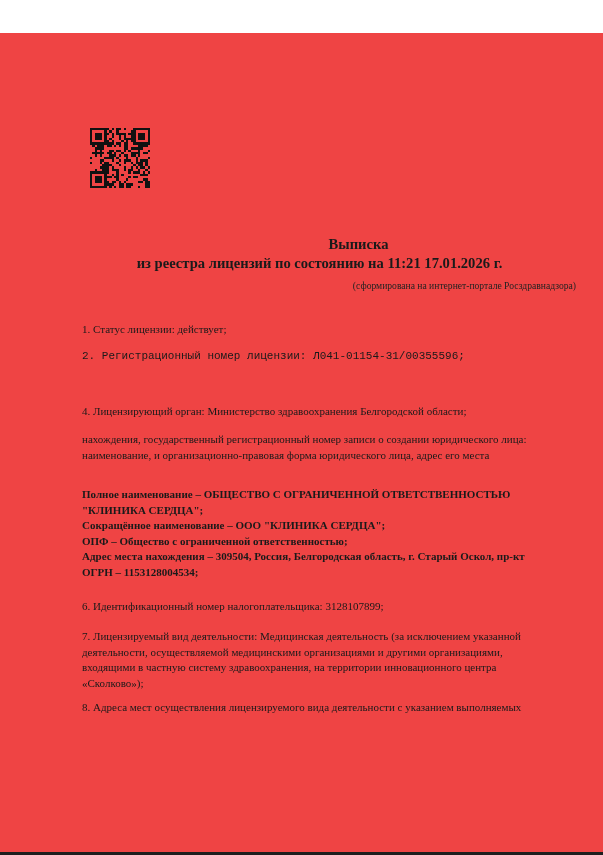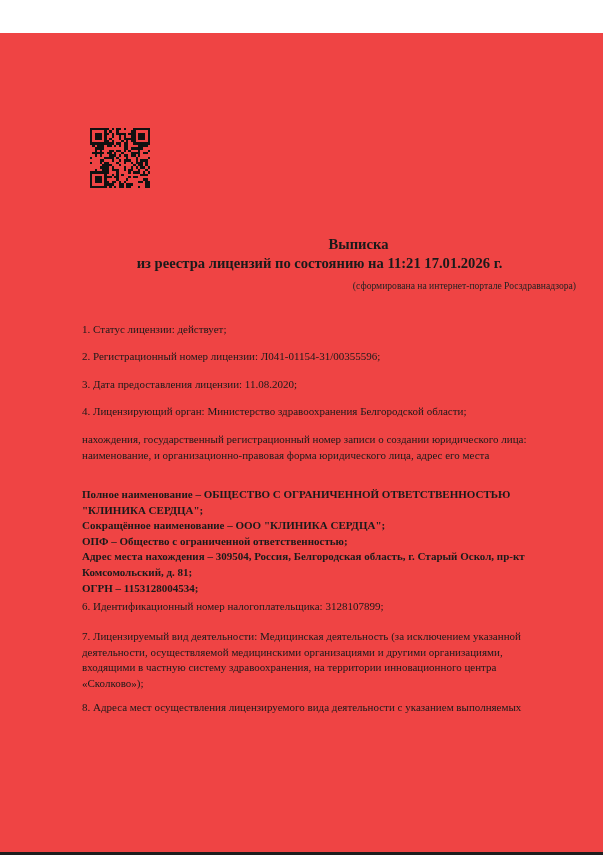--- a/index.html
+++ b/index.html
@@ -65,21 +65,21 @@
     left: 82px;
     width: 500px;
     font-size: 11px;
     line-height: 15.6px;
     color: #1a1a1a;
     white-space: normal;
   }
   .item .line { display: block; white-space: nowrap; }
 
   .i1 { top: 289px; }
-  .i2 { top: 316px; }
+  .i2 { top: 316px; font-family: Liberation Mono, monospace; }
   .i3 { top: 344px; }
   .i4 { top: 371px; }
   .i5 { top: 399px; }
   .org { top: 454px; font-weight: bold; }
   .i6 { top: 566px; }
   .i7 { top: 596px; }
   .i8 { top: 667px; }
 </style>
 </head>
 <body>
@@ -411,40 +411,36 @@
   <div class="subnote">(сформирована на интернет-портале Росздравнадзора)</div>
 
   <div class="item i1">
     <span class="line">1. Статус лицензии: действует;</span>
   </div>
 
   <div class="item i2">
     <span class="line">2. Регистрационный номер лицензии: Л041-01154-31/00355596;</span>
   </div>
 
-  <div class="item i3">
-    <span class="line">3. Дата предоставления лицензии: 11.08.2020;</span>
-  </div>
 
   <div class="item i4">
     <span class="line">4. Лицензирующий орган: Министерство здравоохранения Белгородской области;</span>
   </div>
 
   <div class="item i5">
     <span class="line">нахождения, государственный регистрационный номер записи о создании юридического лица:</span>
     <span class="line">наименование, и организационно-правовая форма юридического лица, адрес его места</span>
   </div>
 
   <div class="item org">
     <span class="line">Полное наименование – ОБЩЕСТВО С ОГРАНИЧЕННОЙ ОТВЕТСТВЕННОСТЬЮ</span>
     <span class="line">"КЛИНИКА СЕРДЦА";</span>
     <span class="line">Сокращённое наименование – ООО "КЛИНИКА СЕРДЦА";</span>
     <span class="line">ОПФ – Общество с ограниченной ответственностью;</span>
     <span class="line">Адрес места нахождения – 309504, Россия, Белгородская область, г. Старый Оскол, пр-кт</span>
-    <span class="line">Комсомольский, д. 81;</span>
     <span class="line">ОГРН – 1153128004534;</span>
   </div>
 
   <div class="item i6">
     <span class="line">6. Идентификационный номер налогоплательщика: 3128107899;</span>
   </div>
 
   <div class="item i7">
     <span class="line">7. Лицензируемый вид деятельности: Медицинская деятельность (за исключением указанной</span>
     <span class="line">деятельности, осуществляемой медицинскими организациями и другими организациями,</span>

